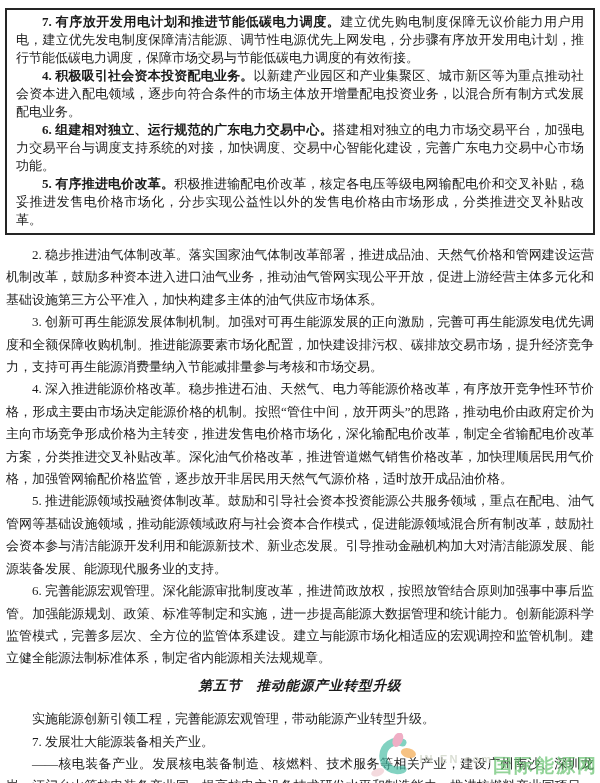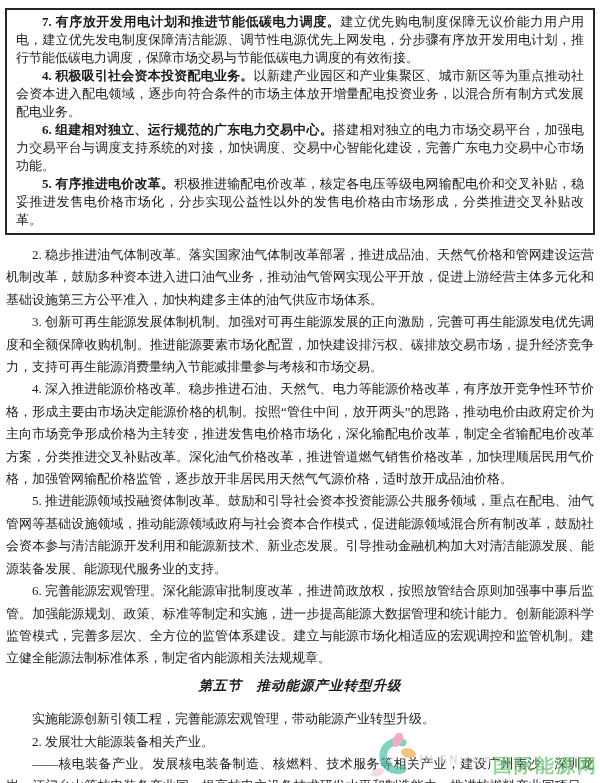--- a/index.html
+++ b/index.html
@@ -79,21 +79,21 @@
   <div class="body-text">
     <p class="para">2. 稳步推进油气体制改革。落实国家油气体制改革部署，推进成品油、天然气价格和管网建设运营机制改革，鼓励多种资本进入进口油气业务，推动油气管网实现公平开放，促进上游经营主体多元化和基础设施第三方公平准入，加快构建多主体的油气供应市场体系。</p>
     <p class="para">3. 创新可再生能源发展体制机制。加强对可再生能源发展的正向激励，完善可再生能源发电优先调度和全额保障收购机制。推进能源要素市场化配置，加快建设排污权、碳排放交易市场，提升经济竞争力，支持可再生能源消费量纳入节能减排量参与考核和市场交易。</p>
     <p class="para">4. 深入推进能源价格改革。稳步推进石油、天然气、电力等能源价格改革，有序放开竞争性环节价格，形成主要由市场决定能源价格的机制。按照“管住中间，放开两头”的思路，推动电价由政府定价为主向市场竞争形成价格为主转变，推进发售电价格市场化，深化输配电价改革，制定全省输配电价改革方案，分类推进交叉补贴改革。深化油气价格改革，推进管道燃气销售价格改革，加快理顺居民用气价格，加强管网输配价格监管，逐步放开非居民用天然气气源价格，适时放开成品油价格。</p>
     <p class="para">5. 推进能源领域投融资体制改革。鼓励和引导社会资本投资能源公共服务领域，重点在配电、油气管网等基础设施领域，推动能源领域政府与社会资本合作模式，促进能源领域混合所有制改革，鼓励社会资本参与清洁能源开发利用和能源新技术、新业态发展。引导推动金融机构加大对清洁能源发展、能源装备发展、能源现代服务业的支持。</p>
     <p class="para">6. 完善能源宏观管理。深化能源审批制度改革，推进简政放权，按照放管结合原则加强事中事后监管。加强能源规划、政策、标准等制定和实施，进一步提高能源大数据管理和统计能力。创新能源科学监管模式，完善多层次、全方位的监管体系建设。建立与能源市场化相适应的宏观调控和监管机制。建立健全能源法制标准体系，制定省内能源相关法规规章。</p>
 
     <p class="para section-heading">第五节　推动能源产业转型升级</p>
 
     <p class="para">实施能源创新引领工程，完善能源宏观管理，带动能源产业转型升级。</p>
-    <p class="para">2. 发展壮大能源装备相关产业。</p>
+    <p class="para">7. 发展壮大能源装备相关产业。</p>
     <p class="para">——核电装备产业。发展核电装备制造、核燃料、技术服务等相关产业，建设广州南沙、深圳龙岗、江门台山等核电装备产业园，提高核电主设备技术研发水平和制造能力。推进核燃料产业园项目，进一步带动核装备相关产业发展。</p>
   </div>
 
   <div class="watermark">
     <svg class="wm-logo" viewBox="0 0 48 48" xmlns="http://www.w3.org/2000/svg">
       <path d="M33 10 A15 15 0 1 0 33 38" fill="none" stroke-width="8" stroke-linecap="round" style="stroke: rgb(59, 184, 159);"></path>
       <ellipse cx="28" cy="7" rx="5" ry="8" transform="rotate(25 28 7)" style="fill: rgb(231, 129, 165);"></ellipse>
       <ellipse cx="39" cy="21" rx="8" ry="5" transform="rotate(15 39 21)" style="fill: rgb(242, 161, 62);"></ellipse>
       <ellipse cx="7" cy="41" rx="7" ry="4" transform="rotate(-20 7 41)" style="fill: rgb(238, 198, 205);"></ellipse>
     </svg>

